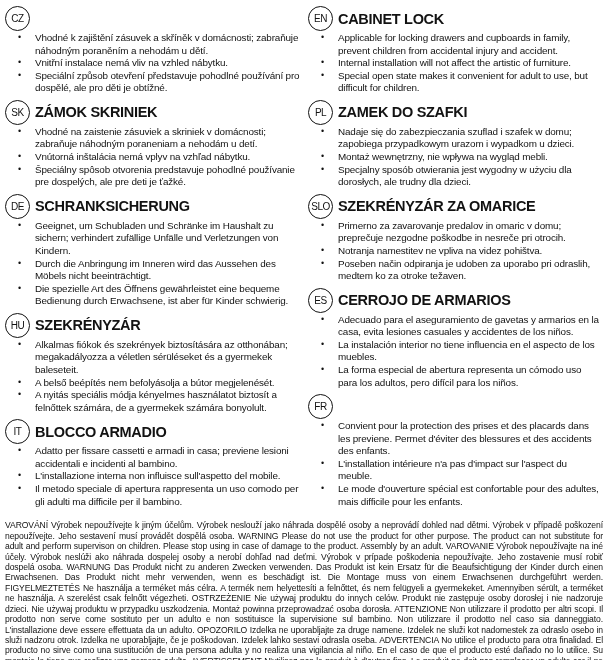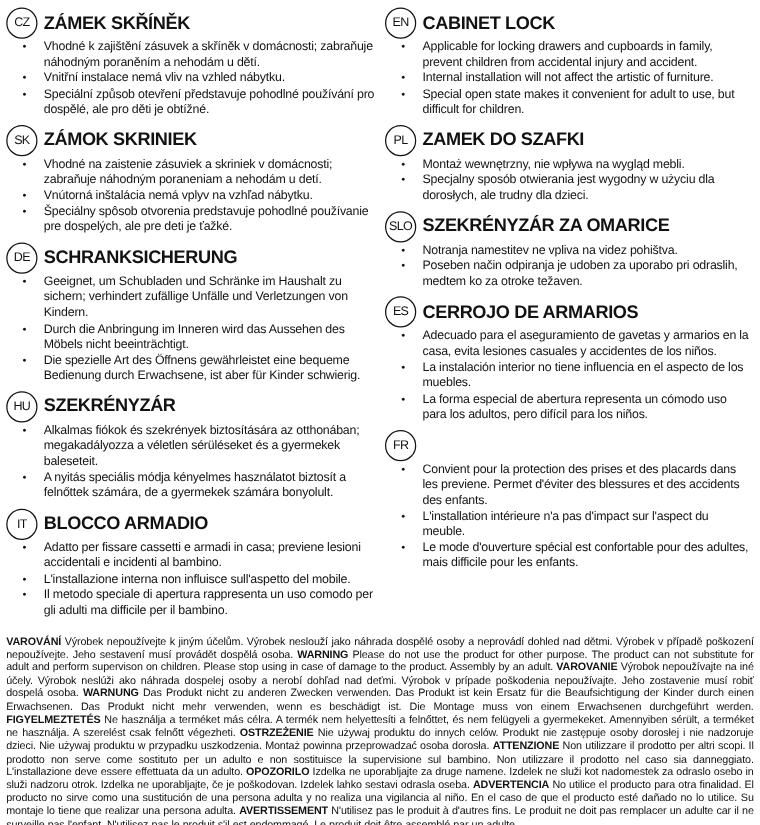--- a/index.html
+++ b/index.html
@@ -60,34 +60,33 @@
     font-size: 9px;
   }
   .warning {
     margin-top: 7px;
     font-size: 8.6px;
     line-height: 1.215;
     letter-spacing: -0.1px;
     text-align: justify;
     word-spacing: 0.2px;
   }
-  .warning b { font-weight: 700; }
+  .warning b { font-weight: 400; }
 </style>
 </head>
 <body>
 
 <div class="page">
   <div class="columns">
 
     <div class="col">
 
       <section class="sec">
         <div class="sec-header">
           <span class="code-circle">CZ</span>
-          <h2 class="sec-title">ZÁMEK SKŘÍNĚK</h2>
         </div>
         <ul class="bullets">
           <li>Vhodné k zajištění zásuvek a skříněk v domácnosti; zabraňuje náhodným poraněním a nehodám u dětí.</li>
           <li>Vnitřní instalace nemá vliv na vzhled nábytku.</li>
           <li>Speciální způsob otevření představuje pohodlné používání pro dospělé, ale pro děti je obtížné.</li>
         </ul>
       </section>
 
       <section class="sec">
         <div class="sec-header">
@@ -113,20 +112,21 @@
         </ul>
       </section>
 
       <section class="sec">
         <div class="sec-header">
           <span class="code-circle">HU</span>
           <h2 class="sec-title">SZEKRÉNYZÁR</h2>
         </div>
         <ul class="bullets">
           <li>Alkalmas fiókok és szekrények biztosítására az otthonában; megakadályozza a véletlen sérüléseket és a gyermekek baleseteit.</li>
+          <li>A belső beépítés nem befolyásolja a bútor megjelenését.</li>
           <li>A nyitás speciális módja kényelmes használatot biztosít a felnőttek számára, de a gyermekek számára bonyolult.</li>
         </ul>
       </section>
 
       <section class="sec">
         <div class="sec-header">
           <span class="code-circle">IT</span>
           <h2 class="sec-title">BLOCCO ARMADIO</h2>
         </div>
         <ul class="bullets">
@@ -151,31 +151,33 @@
           <li>Special open state makes it convenient for adult to use, but difficult for children.</li>
         </ul>
       </section>
 
       <section class="sec">
         <div class="sec-header">
           <span class="code-circle">PL</span>
           <h2 class="sec-title">ZAMEK DO SZAFKI</h2>
         </div>
         <ul class="bullets">
+          <li>Nadaje się do zabezpieczania szuflad i szafek w domu; zapobiega przypadkowym urazom i wypadkom u dzieci.</li>
           <li>Montaż wewnętrzny, nie wpływa na wygląd mebli.</li>
           <li>Specjalny sposób otwierania jest wygodny w użyciu dla dorosłych, ale trudny dla dzieci.</li>
         </ul>
       </section>
 
       <section class="sec">
         <div class="sec-header">
           <span class="code-circle">SLO</span>
           <h2 class="sec-title">SZEKRÉNYZÁR ZA OMARICE</h2>
         </div>
         <ul class="bullets">
+          <li>Primerno za zavarovanje predalov in omaric v domu; preprečuje nezgodne poškodbe in nesreče pri otrocih.</li>
           <li>Notranja namestitev ne vpliva na videz pohištva.</li>
           <li>Poseben način odpiranja je udoben za uporabo pri odraslih, medtem ko za otroke težaven.</li>
         </ul>
       </section>
 
       <section class="sec">
         <div class="sec-header">
           <span class="code-circle">ES</span>
           <h2 class="sec-title">CERROJO DE ARMARIOS</h2>
         </div>

